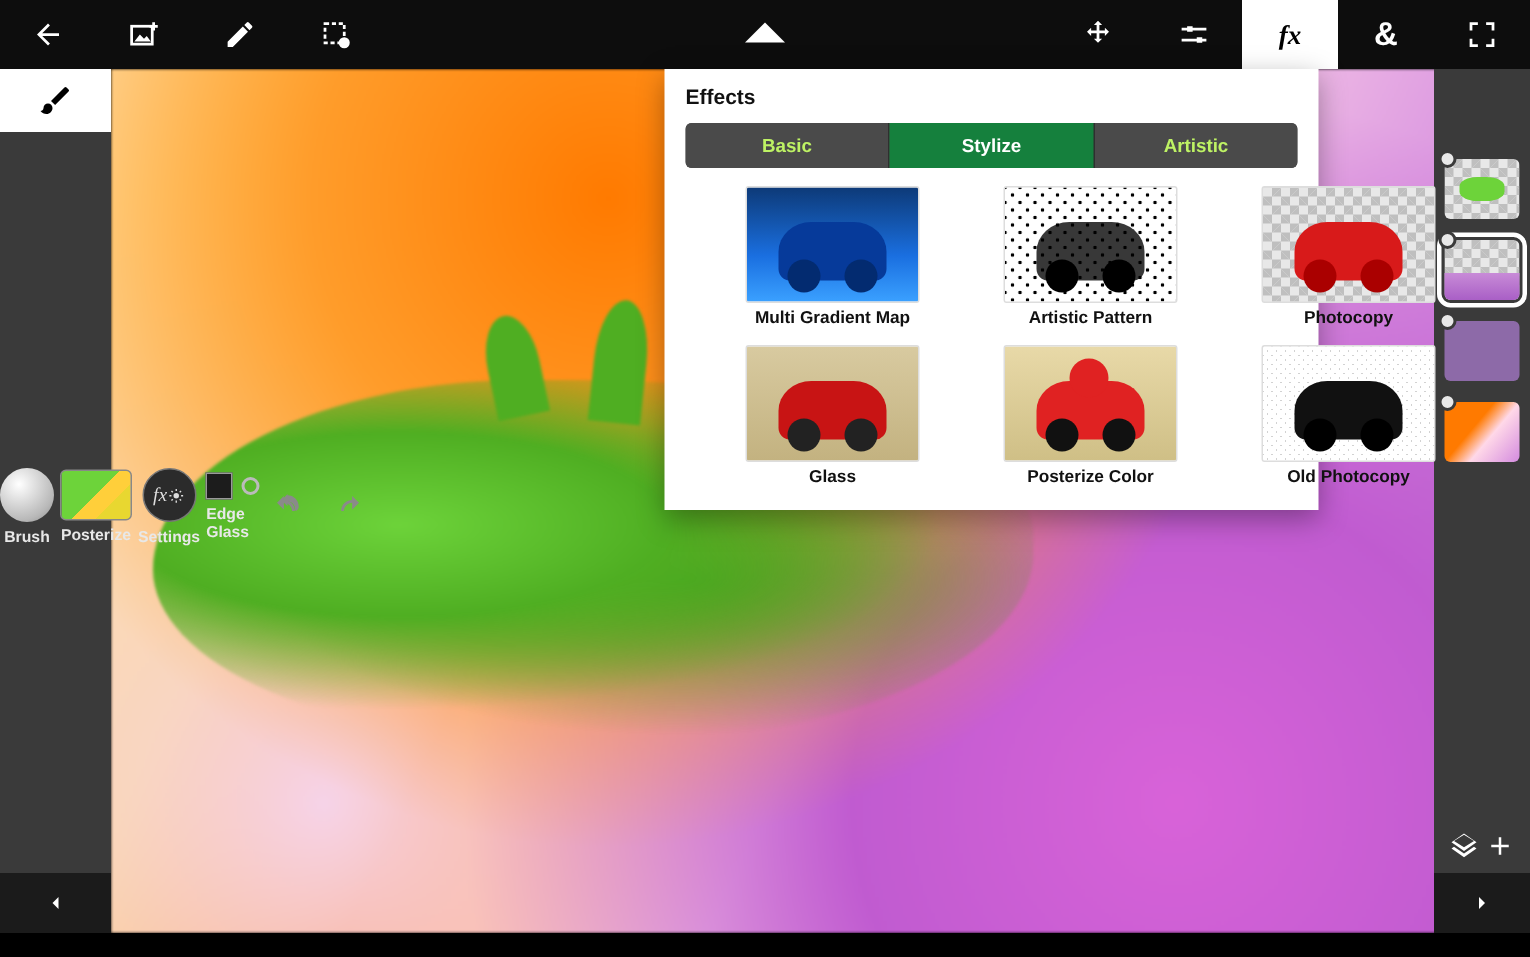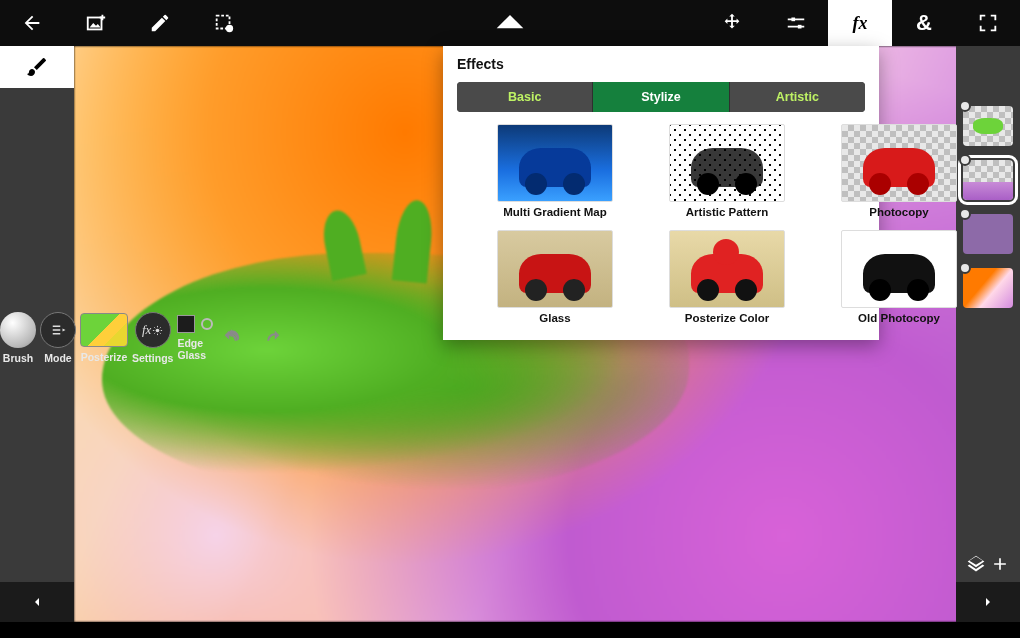--- a/index.html
+++ b/index.html
@@ -210,29 +210,20 @@
       <svg viewBox="0 0 24 24">
           <path fill="currentColor" d="M7 14c-1.66 0-3 1.34-3 3 0 1.31-1.16 2-2 2 .92 1.22 2.49 2 4 2 2.21 0 4-1.79 4-4 0-1.66-1.34-3-3-3zM20.71 4.63l-1.34-1.34a1 1 0 0 0-1.41 0L9 12.25 11.75 15l8.96-8.96a1 1 0 0 0 0-1.41z"></path>
         </svg>
     </div>
     <div class="tool-col">
       <div class="tool-item">
         <div class="tool-icon"></div>
         <div class="tool-label">Brush</div>
       </div>
       <div class="tool-item">
-        <div class="tool-icon mode">
-          <svg viewBox="0 0 24 24" width="18" height="18">
-              <path stroke="#ddd" stroke-width="2" d="M5 7h10M5 12h10M5 17h10"></path>
-              <path fill="#ddd" d="M18 10l4 2-4 2z"></path>
-            </svg>
-        </div>
-        <div class="tool-label">Mode</div>
-      </div>
-      <div class="tool-item">
         <div class="tool-icon sat"></div>
         <div class="tool-label">Posterize</div>
       </div>
       <div class="tool-item">
         <div class="tool-icon settings">
           <span style="font-style:italic;font-family:Georgia,serif;color:#ddd;font-size:13px">fx</span>
           <svg viewBox="0 0 24 24" width="11" height="11" style="margin-left:1px">
               <circle cx="12" cy="12" r="4" fill="#ddd"></circle>
               <path stroke="#ddd" stroke-width="2" d="M12 2v3M12 19v3M2 12h3M19 12h3M5 5l2 2M17 17l2 2M19 5l-2 2M5 19l2-2"></path>
             </svg>

